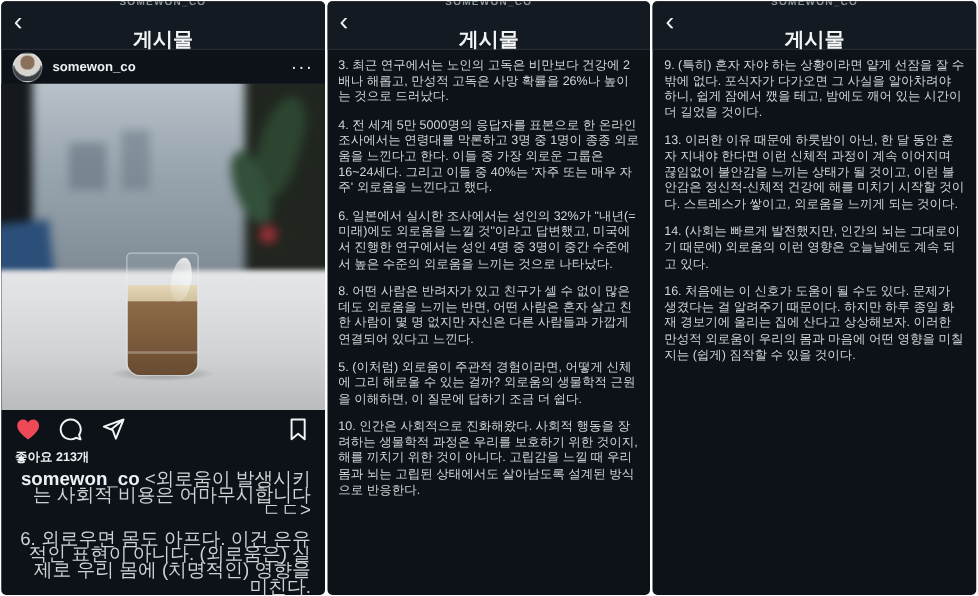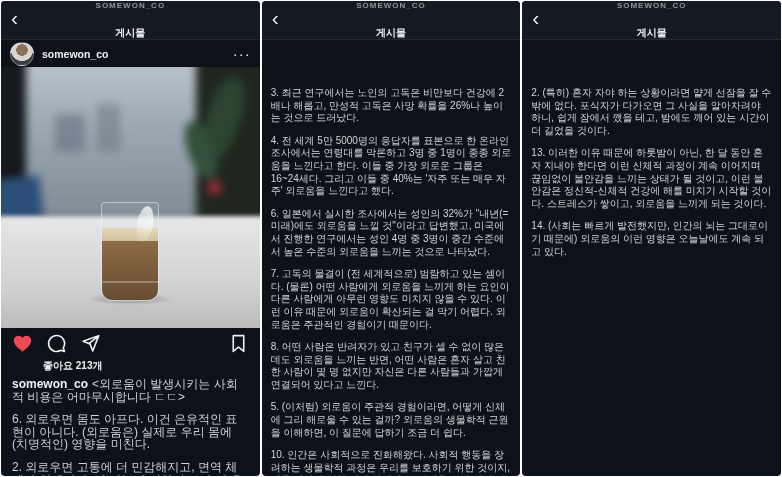--- a/index.html
+++ b/index.html
@@ -4,21 +4,21 @@
 <style>
   html,body{margin:0;padding:0;background:#ffffff;}
   body{font-family:"Liberation Sans","DejaVu Sans",sans-serif;}
   .canvas{width:782px;height:477px;background:#ffffff;display:flex;gap:2px;padding:1px;box-sizing:border-box;}
   .col{flex:1;background:#0d1218;border-radius:4px;overflow:hidden;display:flex;flex-direction:column;min-width:0;}
   
   .topbar{height:38px;flex:0 0 38px;background:#141a22;position:relative;display:flex;align-items:center;justify-content:center;border-bottom:1px solid rgba(255,255,255,0.07);}
   .back{position:absolute;left:10px;top:5px;font-size:21px;line-height:24px;color:#eef1f3;font-weight:400;cursor:default;}
   .titles{text-align:center;line-height:1.1;}
   .acct{font-size:8px;color:#8e959d;letter-spacing:1px;font-weight:600;}
-  .ptitle{font-size:10px;color:#f1f3f5;font-weight:700;margin-top:17px;}
+  .ptitle{font-size:16px;color:#f1f3f5;font-weight:700;margin-top:17px;}
   
   .posthead{height:27px;flex:0 0 27px;display:flex;align-items:center;padding:0 9px;gap:8px;}
   .avatar{width:22px;height:22px;border-radius:50%;background:radial-gradient(circle at 50% 32%,#8a6f5a 0 30%,#d8d4cf 32% 58%,#3a3f45 60% 100%);border:1px solid rgba(255,255,255,0.25);}
   .uname{font-size:10.5px;font-weight:700;color:#eef1f3;}
   .more{margin-left:auto;color:#eef1f3;font-size:15px;letter-spacing:1px;line-height:10px;}
   
   .photo{height:261px;flex:0 0 261px;position:relative;overflow:hidden;background:#23272c;}
   .pbg{position:absolute;inset:-8px;filter:blur(4px);}
   .wall-left{position:absolute;left:0;top:0;width:12%;height:62%;background:#15181c;}
   .window{position:absolute;left:7%;top:0;width:70%;height:58%;background:linear-gradient(180deg,#bcc5cd 0%,#9aa6b0 45%,#7e8a94 100%);}
@@ -34,27 +34,27 @@
   .glass{position:absolute;left:50%;bottom:10.5%;transform:translateX(-50%);width:56px;height:97px;border:1.5px solid rgba(236,241,246,.5);border-radius:4px 4px 11px 11px;overflow:hidden;background:rgba(225,230,235,.06);}
   .foam{position:absolute;left:0;right:0;top:26%;height:14%;background:linear-gradient(180deg,#e3d7b8,#d2c29e);}
   .coffee{position:absolute;left:0;right:0;top:40%;bottom:0;background:linear-gradient(180deg,#8d6b47 0%,#7a5a3b 55%,#684c31 100%);}
   .ridge{position:absolute;left:0;right:0;top:81%;height:2px;background:rgba(255,255,255,.28);}
   .gloss{position:absolute;right:5px;top:3px;width:16px;height:36px;background:linear-gradient(200deg,rgba(255,255,255,.85),rgba(255,255,255,.05));border-radius:50%;transform:rotate(10deg);}
   
   .actions{height:30px;flex:0 0 30px;display:flex;align-items:center;gap:13px;padding:0 11px;}
   .aicon{width:21px;height:21px;display:block;}
   .bookmark{margin-left:auto;}
   
-  .likes{padding:1px 11px 2px;font-size:10px;font-weight:700;color:#eef1f3;margin-left:31px;}
-  .caption{padding:3px 11px 0;font-size:12px;line-height:12.6px;color:#ced2d5;overflow:hidden;flex:1;}
+  .likes{padding:1px 11px 2px;font-size:10px;font-weight:700;color:#eef1f3;}
+  .caption{padding:3px 11px 0;font-size:15px;line-height:12.6px;color:#ced2d5;overflow:hidden;flex:1;text-align:right;}
   .caption .cap-user{font-weight:700;color:#eef1f3;margin-right:4px;}
   .caption p{margin:0 0 10px;}
   .cap-first{margin:0 0 10px;}
   
-  .textbody{padding:7px 9px 0;font-size:10px;line-height:12.6px;color:#d3d6d9;overflow:hidden;flex:1;margin-top:40px;}
+  .textbody{padding:7px 9px 0;font-size:10px;line-height:12.6px;color:#d3d6d9;overflow:hidden;flex:1;}
   .textbody p{margin:0 0 10px;}
 </style>
 </head>
 <body>
 
 <div class="canvas">
 
   <section class="col">
     <header class="topbar">
       <span class="back">‹</span>
@@ -126,36 +126,36 @@
       <div class="titles">
         <div class="acct">SOMEWON_CO</div>
         <div class="ptitle">게시물</div>
       </div>
     </header>
     <div class="textbody">
 
     <p>3. 최근 연구에서는 노인의 고독은 비만보다 건강에 2배나 해롭고, 만성적 고독은 사망 확률을 26%나 높이는 것으로 드러났다.</p>
         <p>4. 전 세계 5만 5000명의 응답자를 표본으로 한 온라인 조사에서는 연령대를 막론하고 3명 중 1명이 종종 외로움을 느낀다고 한다. 이들 중 가장 외로운 그룹은 16~24세다. 그리고 이들 중 40%는 '자주 또는 매우 자주' 외로움을 느낀다고 했다.</p>
         <p>6. 일본에서 실시한 조사에서는 성인의 32%가 "내년(=미래)에도 외로움을 느낄 것"이라고 답변했고, 미국에서 진행한 연구에서는 성인 4명 중 3명이 중간 수준에서 높은 수준의 외로움을 느끼는 것으로 나타났다.</p>
-        <p>7. 고독의 물결이 (전 세계적으로) 범람하고 있는 셈이다. (물론) 어떤 사람에게 외로움을 느끼게 하는 요인이 다른 사람에게 아무런 영향도 미치지 않을 수 있다. 이런 이유 때문에 외로움이 확산되는 걸 막기 어렵다. 외로움은 주관적인 경험이기 때문이다.</p>
         <p>8. 어떤 사람은 반려자가 있고 친구가 셀 수 없이 많은데도 외로움을 느끼는 반면, 어떤 사람은 혼자 살고 친한 사람이 몇 명 없지만 자신은 다른 사람들과 가깝게 연결되어 있다고 느낀다.</p>
         <p>5. (이처럼) 외로움이 주관적 경험이라면, 어떻게 신체에 그리 해로울 수 있는 걸까? 외로움의 생물학적 근원을 이해하면, 이 질문에 답하기 조금 더 쉽다.</p>
         <p>10. 인간은 사회적으로 진화해왔다. 사회적 행동을 장려하는 생물학적 과정은 우리를 보호하기 위한 것이지, 해를 끼치기 위한 것이 아니다. 고립감을 느낄 때 우리 몸과 뇌는 고립된 상태에서도 살아남도록 설계된 방식으로 반응한다.</p>
       </div>
   </section>
 
   <section class="col">
     <header class="topbar">
       <span class="back">‹</span>
       <div class="titles">
         <div class="acct">SOMEWON_CO</div>
         <div class="ptitle">게시물</div>
       </div>
     </header>
     <div class="textbody">
 
-        <p>2. (특히) 혼자 자야 하는 상황이라면 얕게 선잠을 잘 수밖에 없다. 포식자가 다가오면 그 사실을 알아차려야 하니, 쉽게 잠에서 깼을 테고, 밤에도 깨어 있는 시간이 더 길었을 것이다.</p>
+        <p>9. (특히) 혼자 자야 하는 상황이라면 얕게 선잠을 잘 수밖에 없다. 포식자가 다가오면 그 사실을 알아차려야 하니, 쉽게 잠에서 깼을 테고, 밤에도 깨어 있는 시간이 더 길었을 것이다.</p>
         <p>13. 이러한 이유 때문에 하룻밤이 아닌, 한 달 동안 혼자 지내야 한다면 이런 신체적 과정이 계속 이어지며 끊임없이 불안감을 느끼는 상태가 될 것이고, 이런 불안감은 정신적-신체적 건강에 해를 미치기 시작할 것이다. 스트레스가 쌓이고, 외로움을 느끼게 되는 것이다.</p>
         <p>14. (사회는 빠르게 발전했지만, 인간의 뇌는 그대로이기 때문에) 외로움의 이런 영향은 오늘날에도 계속 되고 있다.</p>
+        <p>16. 처음에는 이 신호가 도움이 될 수도 있다. 문제가 생겼다는 걸 알려주기 때문이다. 하지만 하루 종일 화재 경보기에 울리는 집에 산다고 상상해보자. 이러한 만성적 외로움이 우리의 몸과 마음에 어떤 영향을 미칠지는 (쉽게) 짐작할 수 있을 것이다.</p>
       </div>
   </section>
 
 </div>
 
 </body></html>

